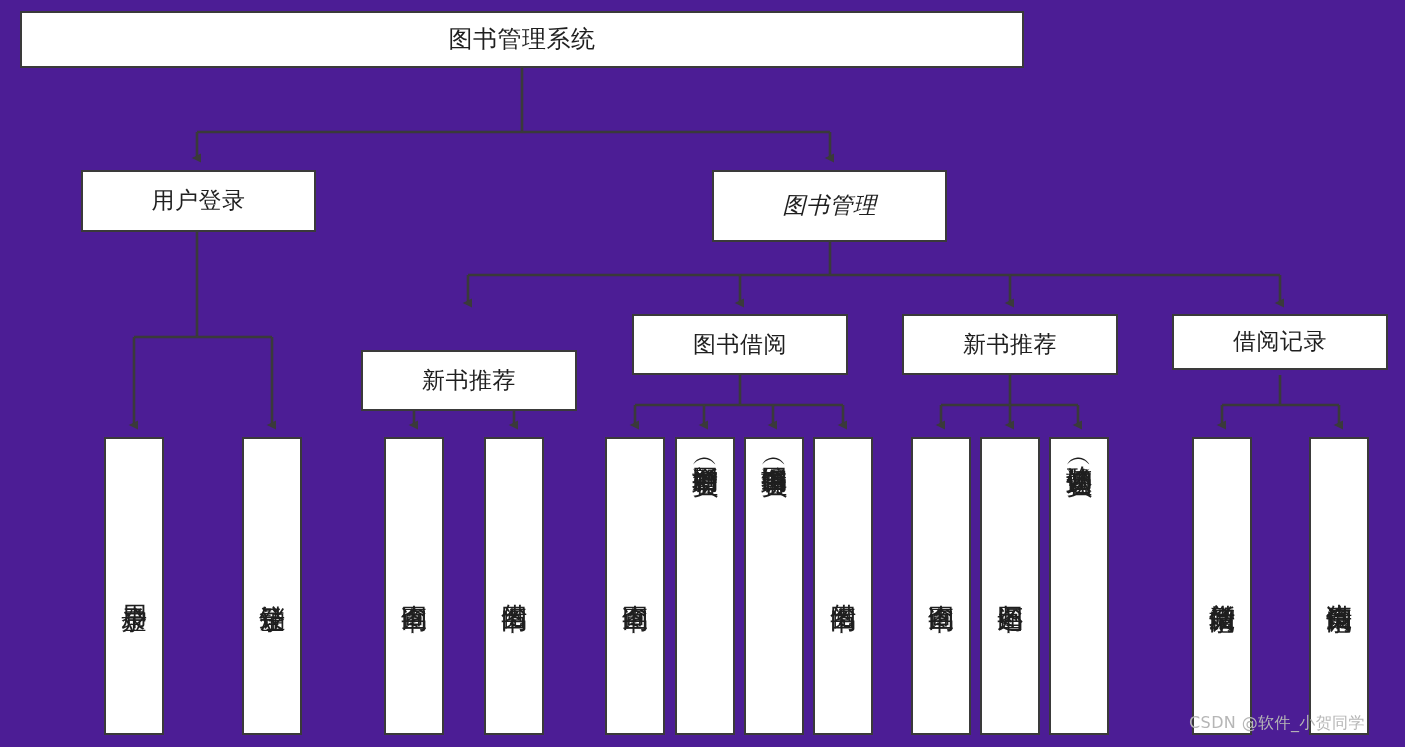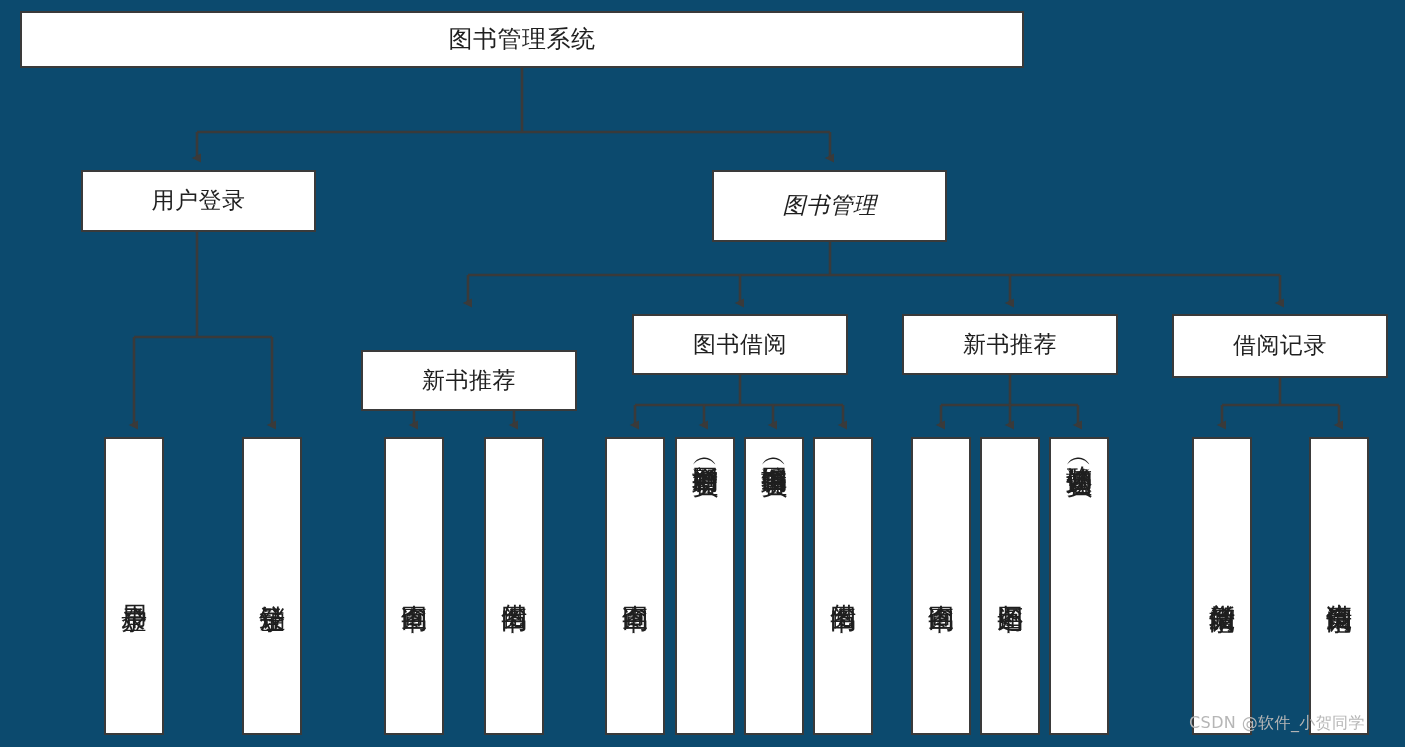--- a/index.html
+++ b/index.html
@@ -9,21 +9,21 @@
     background: #ffffff;
   }
   body {
     font-family: "DejaVu Sans", "Liberation Sans", sans-serif;
     color: #1a1a1a;
   }
   #canvas {
     position: relative;
     width: 1405px;
     height: 747px;
-    background: #0c4a6e;
+    background: #4c1d95;
     overflow: hidden;
   }
   #edges {
     position: absolute;
     left: 0;
     top: 0;
     width: 1405px;
     height: 747px;
     pointer-events: none;
   }
@@ -147,21 +147,21 @@
 
   <div class="node h" style="left:361px; top:314px; width:216px; height:61px;margin-top:36px;">
     <span class="lbl">新书推荐</span>
   </div>
   <div class="node h" style="left:632px; top:314px; width:216px; height:61px;">
     <span class="lbl">图书借阅</span>
   </div>
   <div class="node h" style="left:902px; top:314px; width:216px; height:61px;">
     <span class="lbl">新书推荐</span>
   </div>
-  <div class="node h" style="left:1172px; top:314px; width:216px; height:64px;">
+  <div class="node h" style="left:1172px; top:314px; width:216px; height:56px;">
     <span class="lbl">借阅记录</span>
   </div>
 
   <div class="node v mid" style="left:104px; top:437px; width:60px; height:298px;">
     <span class="lbl">用户登录</span>
   </div>
   <div class="node v mid" style="left:242px; top:437px; width:60px; height:298px;">
     <span class="lbl">注销登录</span>
   </div>
 

